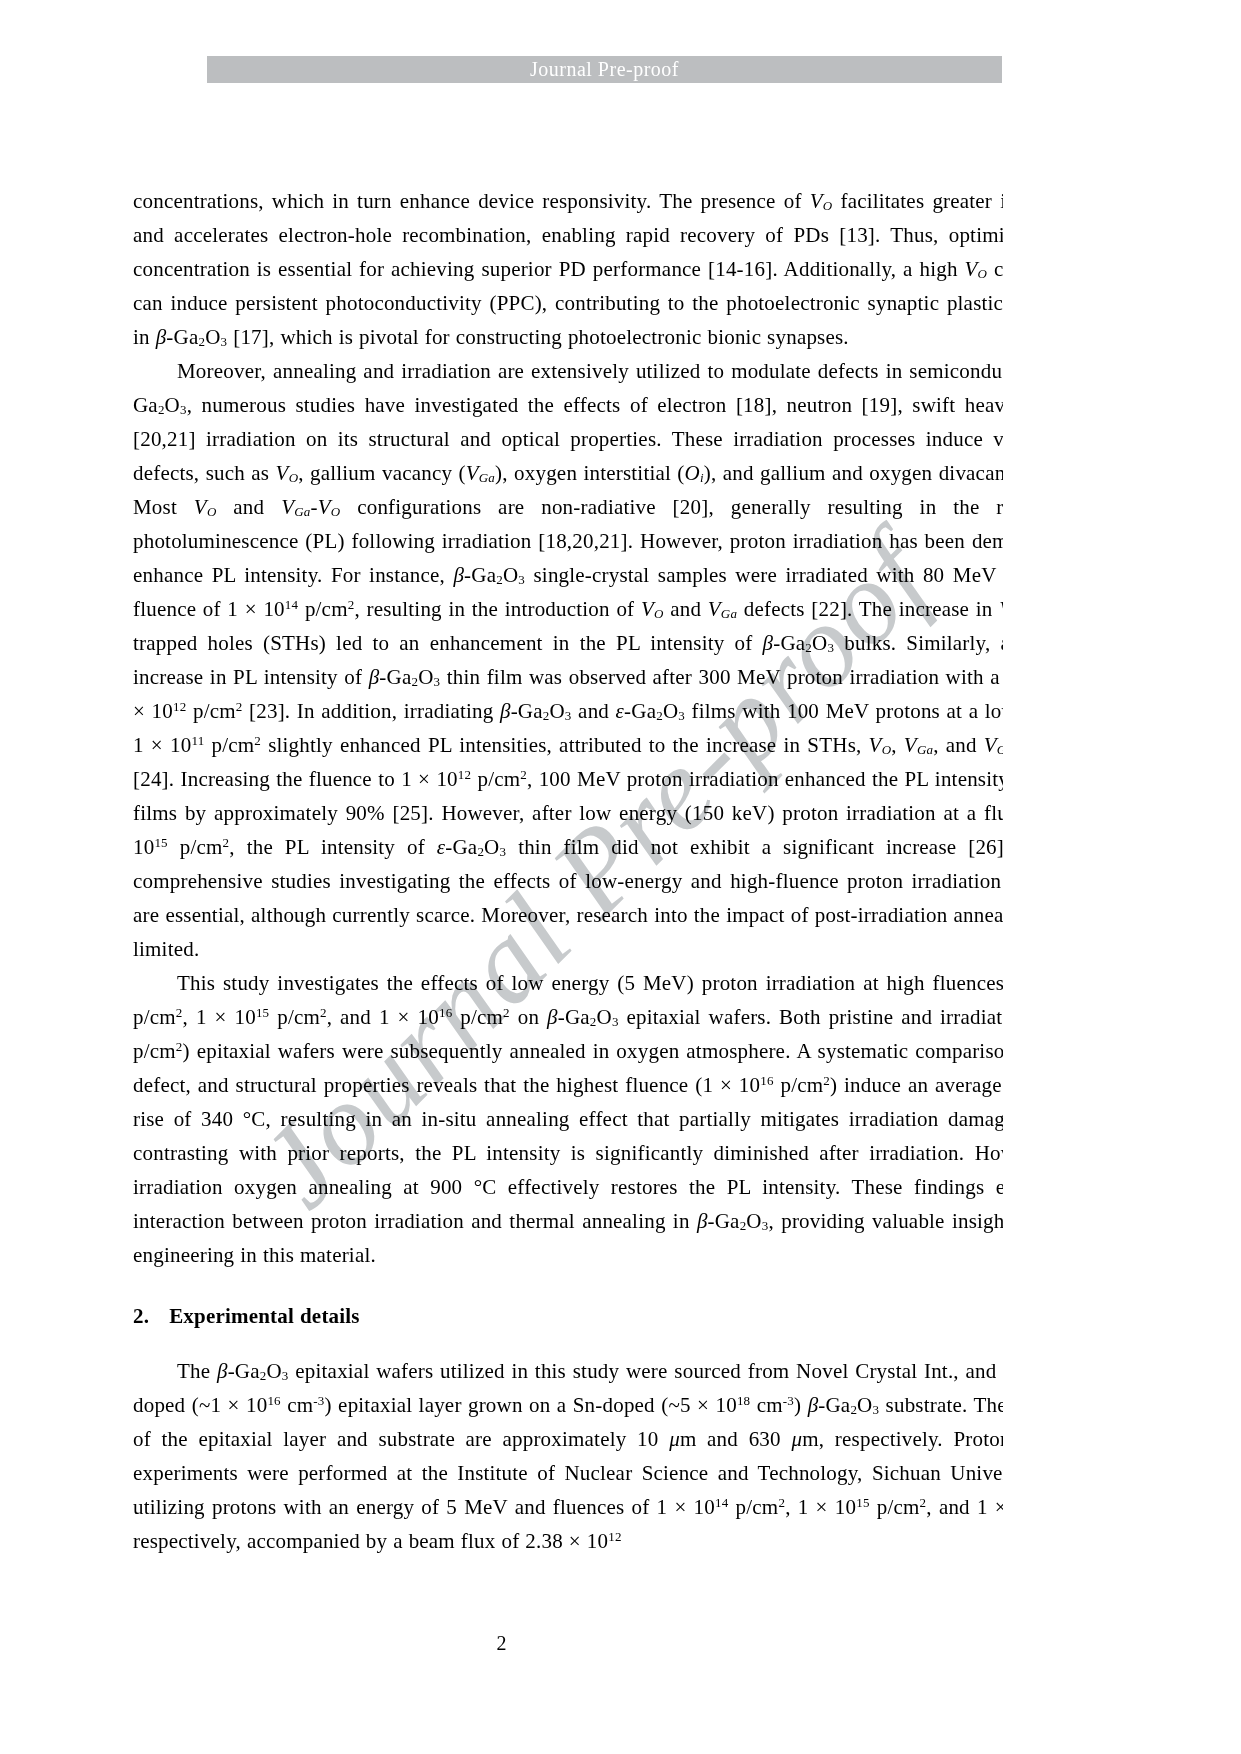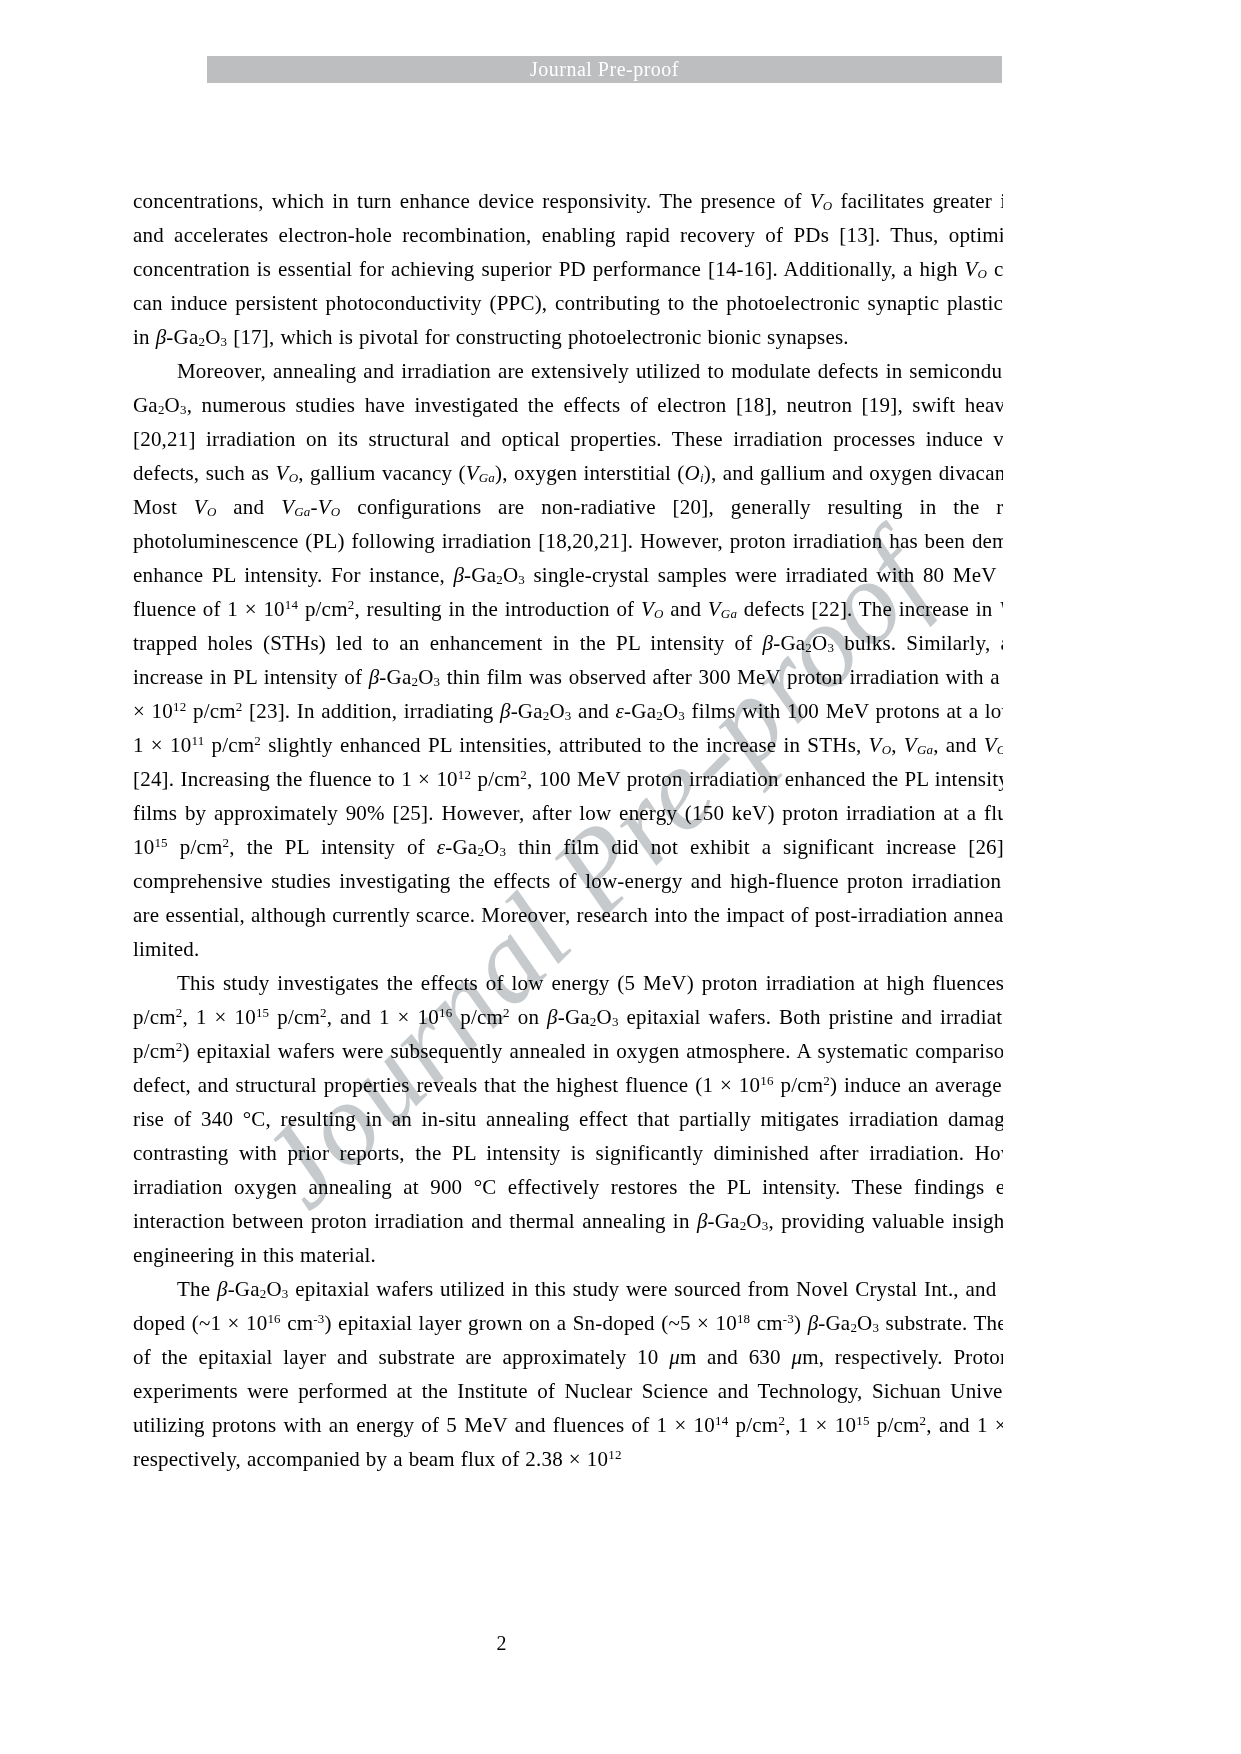--- a/index.html
+++ b/index.html
@@ -79,20 +79,23 @@
   <div class="watermark">Journal Pre-proof</div>
 
   <div class="content">
 
     <p class="para first">concentrations, which in turn enhance device responsivity. The presence of <i>V<sub>O</sub></i> facilitates greater internal gain and accelerates electron-hole recombination, enabling rapid recovery of PDs [13]. Thus, optimizing the <i>V<sub>O</sub></i> concentration is essential for achieving superior PD performance [14-16]. Additionally, a high <i>V<sub>O</sub></i> concentration can induce persistent photoconductivity (PPC), contributing to the photoelectronic synaptic plasticity observed in <i>β</i>-Ga<sub>2</sub>O<sub>3</sub> [17], which is pivotal for constructing photoelectronic bionic synapses.</p>
 
     <p class="para">Moreover, annealing and irradiation are extensively utilized to modulate defects in semiconductors. For <i>β</i>-Ga<sub>2</sub>O<sub>3</sub>, numerous studies have investigated the effects of electron [18], neutron [19], swift heavy ion (SHI) [20,21] irradiation on its structural and optical properties. These irradiation processes induce various point defects, such as <i>V<sub>O</sub></i>, gallium vacancy (<i>V<sub>Ga</sub></i>), oxygen interstitial (<i>O<sub>i</sub></i>), and gallium and oxygen divacancy (<i>V<sub>Ga</sub></i>-<i>V<sub>O</sub></i>). Most <i>V<sub>O</sub></i> and <i>V<sub>Ga</sub></i>-<i>V<sub>O</sub></i> configurations are non-radiative [20], generally resulting in the reduction in photoluminescence (PL) following irradiation [18,20,21]. However, proton irradiation has been demonstrated to enhance PL intensity. For instance, <i>β</i>-Ga<sub>2</sub>O<sub>3</sub> single-crystal samples were irradiated with 80 MeV protons at a fluence of 1 × 10<sup>14</sup> p/cm<sup>2</sup>, resulting in the introduction of <i>V<sub>O</sub></i> and <i>V<sub>Ga</sub></i> defects [22]. The increase in <i>V<sub>Ga</sub></i> and self-trapped holes (STHs) led to an enhancement in the PL intensity of <i>β</i>-Ga<sub>2</sub>O<sub>3</sub> bulks. Similarly, a significant increase in PL intensity of <i>β</i>-Ga<sub>2</sub>O<sub>3</sub> thin film was observed after 300 MeV proton irradiation with a fluence of 5 × 10<sup>12</sup> p/cm<sup>2</sup> [23]. In addition, irradiating <i>β</i>-Ga<sub>2</sub>O<sub>3</sub> and <i>ε</i>-Ga<sub>2</sub>O<sub>3</sub> films with 100 MeV protons at a low fluence of 1 × 10<sup>11</sup> p/cm<sup>2</sup> slightly enhanced PL intensities, attributed to the increase in STHs, <i>V<sub>O</sub></i>, <i>V<sub>Ga</sub></i>, and <i>V<sub>Ga</sub></i>-<i>V<sub>O</sub></i> defects [24]. Increasing the fluence to 1 × 10<sup>12</sup> p/cm<sup>2</sup>, 100 MeV proton irradiation enhanced the PL intensity of <i>β</i>-Ga<sub>2</sub>O<sub>3</sub> films by approximately 90% [25]. However, after low energy (150 keV) proton irradiation at a fluence of 5 × 10<sup>15</sup> p/cm<sup>2</sup>, the PL intensity of <i>ε</i>-Ga<sub>2</sub>O<sub>3</sub> thin film did not exhibit a significant increase [26]. Therefore, comprehensive studies investigating the effects of low-energy and high-fluence proton irradiation on <i>β</i>-Ga<sub>2</sub>O<sub>3</sub> are essential, although currently scarce. Moreover, research into the impact of post-irradiation annealing remains limited.</p>
 
     <p class="para">This study investigates the effects of low energy (5 MeV) proton irradiation at high fluences of 1 × 10<sup>14</sup> p/cm<sup>2</sup>, 1 × 10<sup>15</sup> p/cm<sup>2</sup>, and 1 × 10<sup>16</sup> p/cm<sup>2</sup> on <i>β</i>-Ga<sub>2</sub>O<sub>3</sub> epitaxial wafers. Both pristine and irradiated (1 × 10<sup>15</sup> p/cm<sup>2</sup>) epitaxial wafers were subsequently annealed in oxygen atmosphere. A systematic comparison of optical, defect, and structural properties reveals that the highest fluence (1 × 10<sup>16</sup> p/cm<sup>2</sup>) induce an average temperature rise of 340 °C, resulting in an in-situ annealing effect that partially mitigates irradiation damages. Notably, contrasting with prior reports, the PL intensity is significantly diminished after irradiation. However, post-irradiation oxygen annealing at 900 °C effectively restores the PL intensity. These findings elucidate the interaction between proton irradiation and thermal annealing in <i>β</i>-Ga<sub>2</sub>O<sub>3</sub>, providing valuable insights for defect engineering in this material.</p>
 
+    <h2 class="heading">
+      <span class="h-num">2.</span><span class="h-title">Experimental details</span>
+    </h2>
 
     <p class="para">The <i>β</i>-Ga<sub>2</sub>O<sub>3</sub> epitaxial wafers utilized in this study were sourced from Novel Crystal Int., and feature a Si-doped (~1 × 10<sup>16</sup> cm<sup>-3</sup>) epitaxial layer grown on a Sn-doped (~5 × 10<sup>18</sup> cm<sup>-3</sup>) <i>β</i>-Ga<sub>2</sub>O<sub>3</sub> substrate. The thicknesses of the epitaxial layer and substrate are approximately 10 <i>μ</i>m and 630 <i>μ</i>m, respectively. Proton irradiation experiments were performed at the Institute of Nuclear Science and Technology, Sichuan University, China, utilizing protons with an energy of 5 MeV and fluences of 1 × 10<sup>14</sup> p/cm<sup>2</sup>, 1 × 10<sup>15</sup> p/cm<sup>2</sup>, and 1 × 10<sup>16</sup> p/cm<sup>2</sup>, respectively, accompanied by a beam flux of 2.38 × 10<sup>12</sup></p>
 
   </div>
 
   <div class="footer">2</div>
 
 </div>
 
 </body></html>

